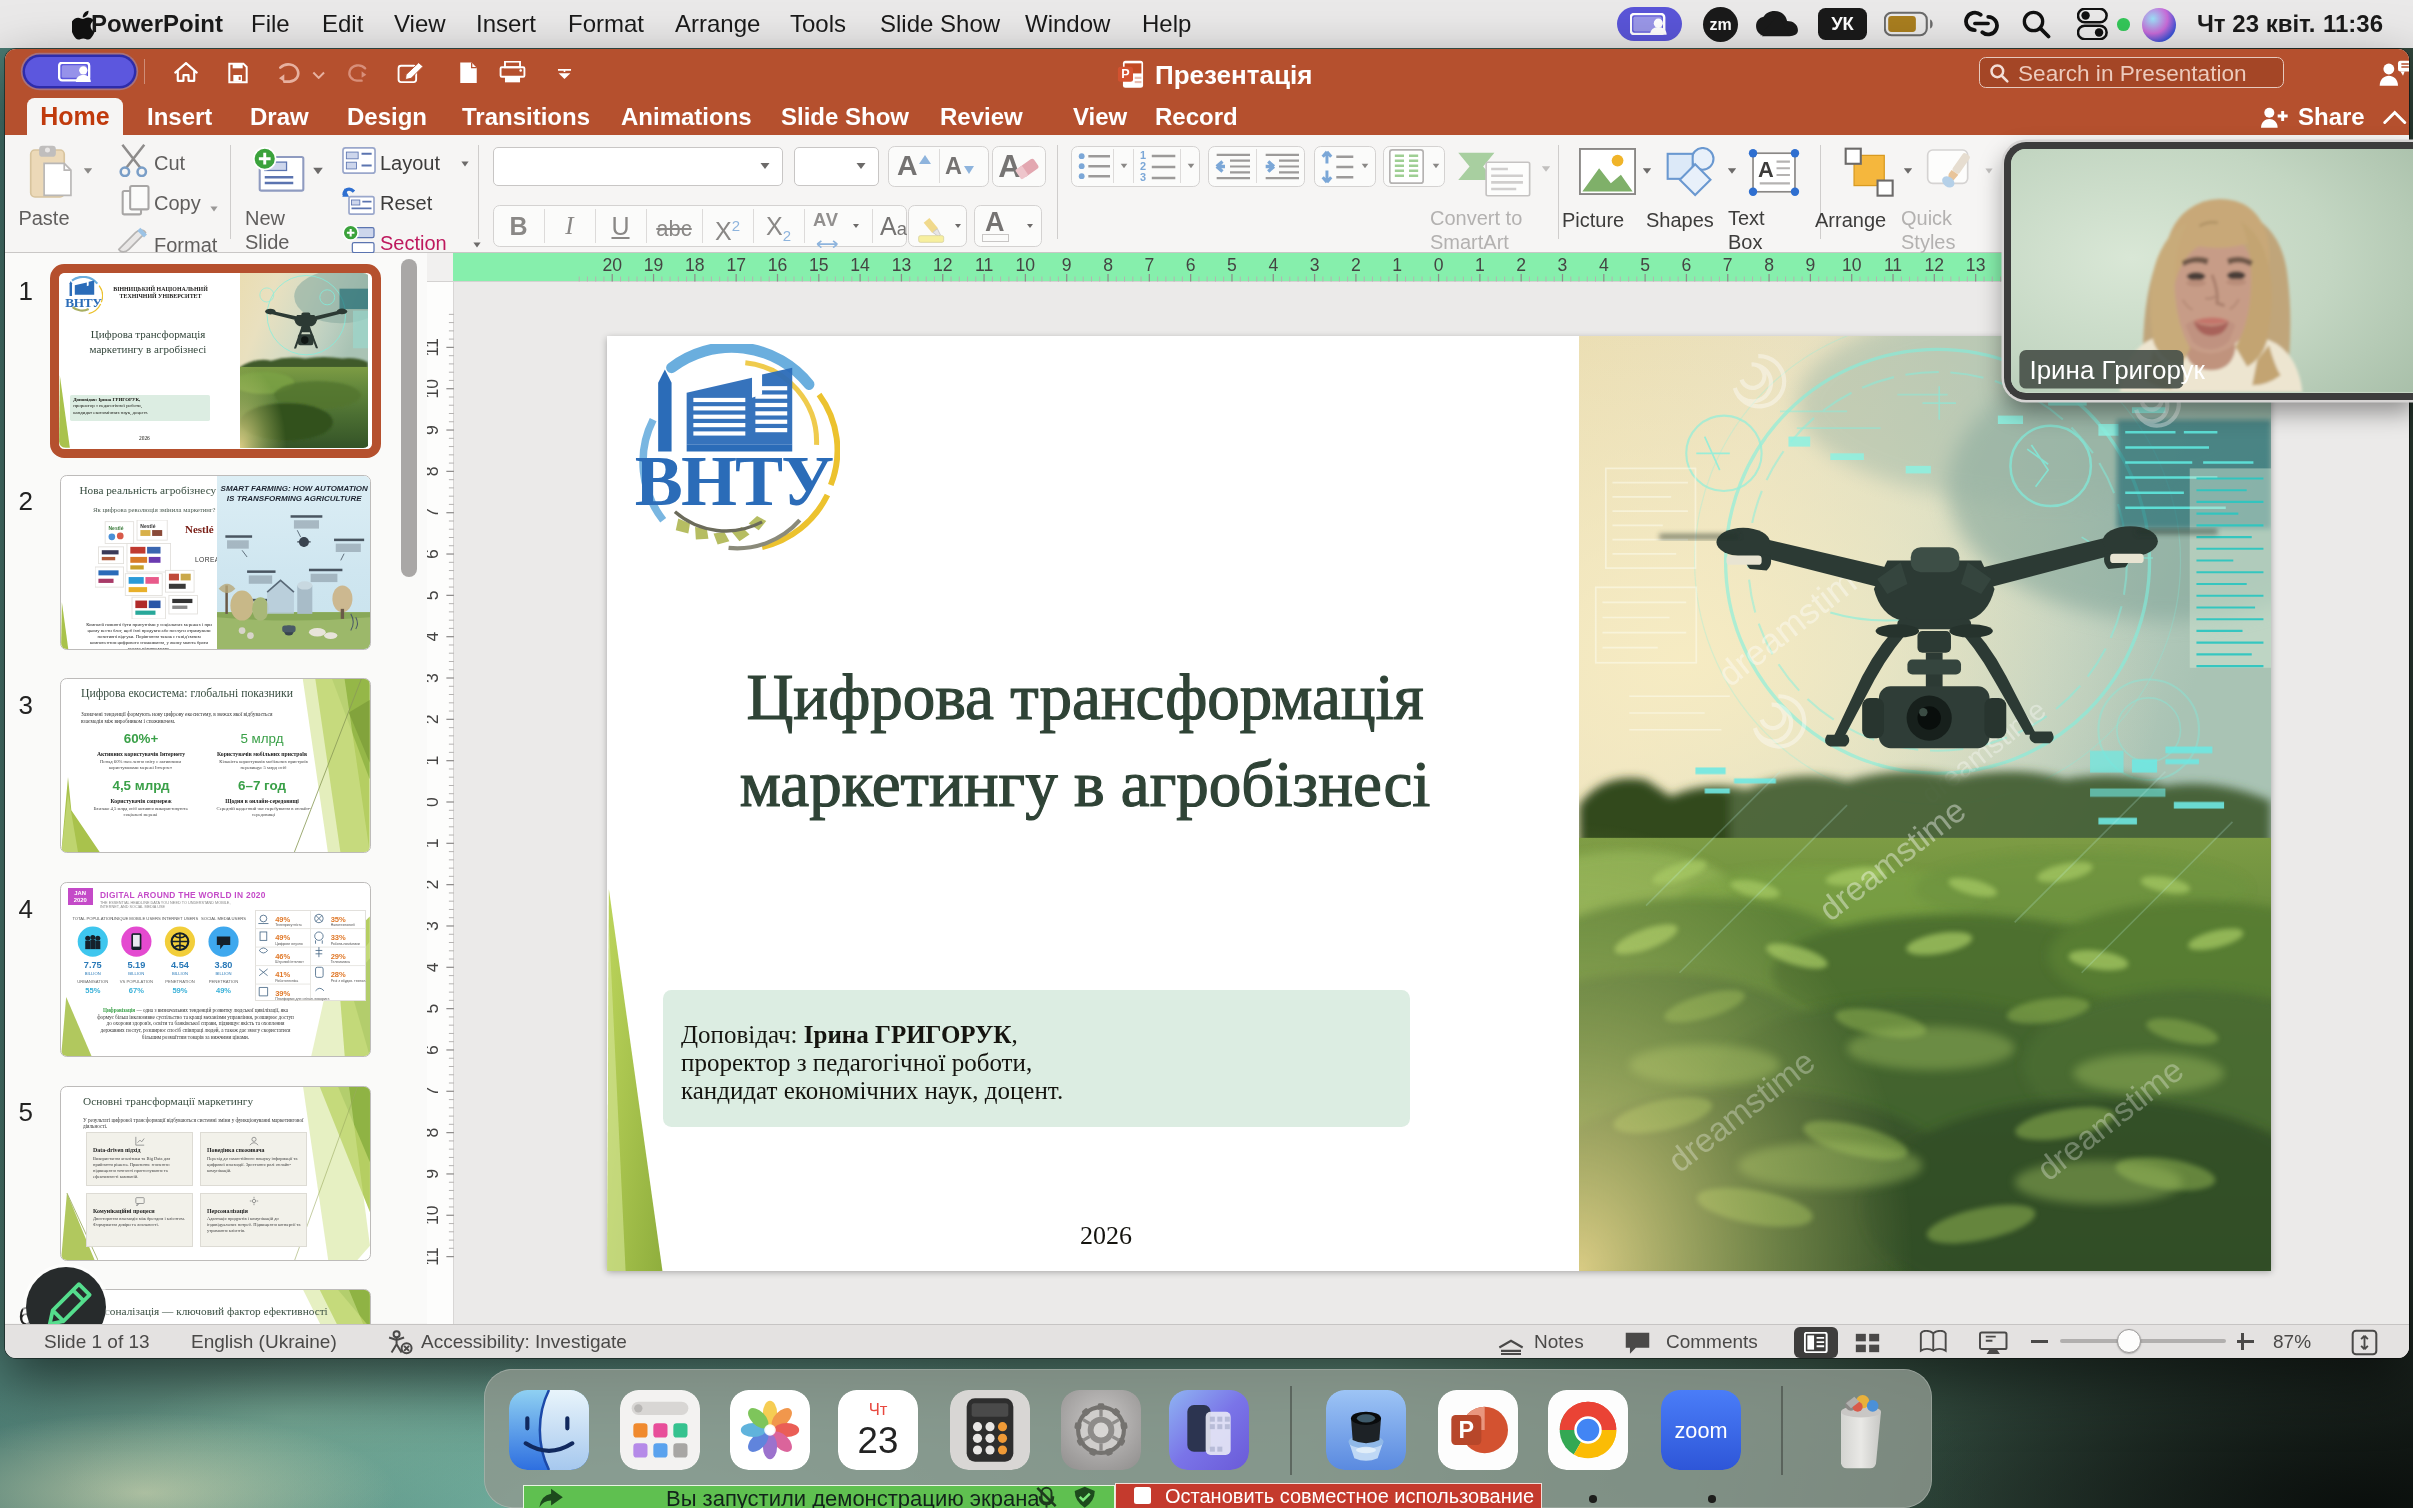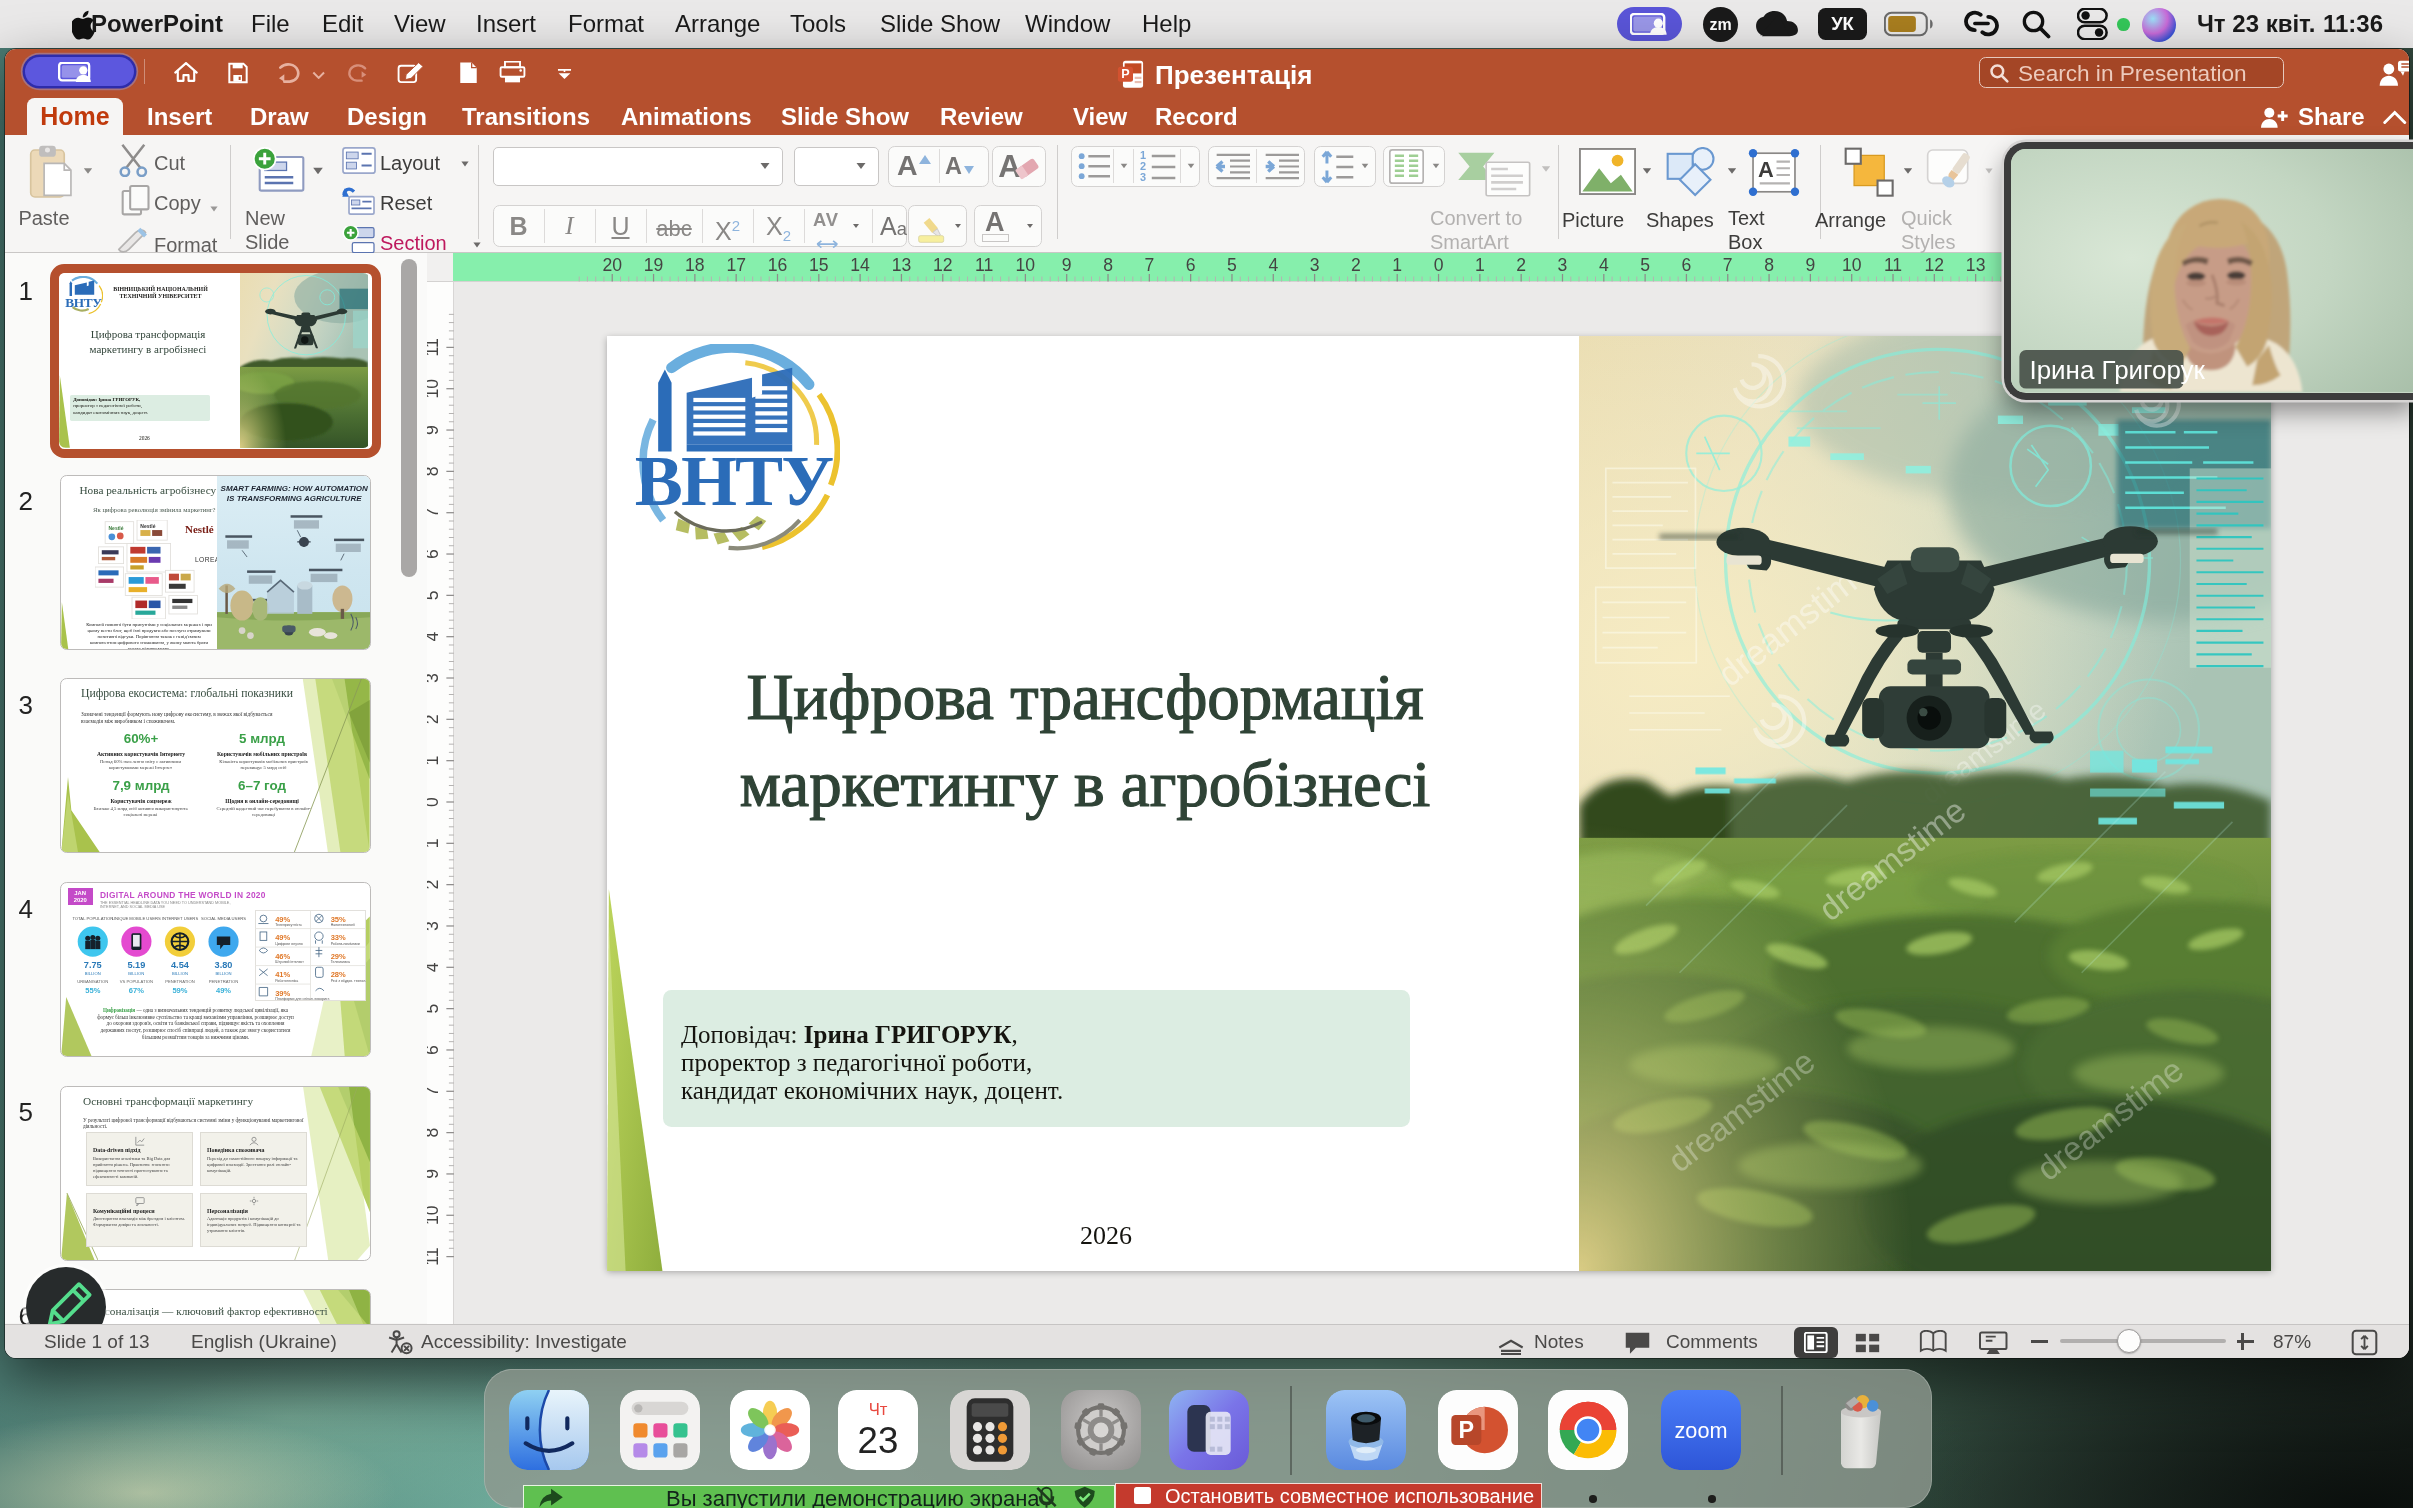--- a/index.html
+++ b/index.html
@@ -1269,26 +1269,26 @@
           <path d="M30 207 L110 0" stroke="#8a9a58" stroke-width="1"></path>
         </g>
       </svg>
     <svg class="abs" style="left:0;bottom:0" width="39" height="75" viewBox="0 0 46 90">
         <polygon points="8,0 0,90 46,90 12,40" fill="#a9c24c"></polygon>
         <polygon points="8,20 0,90 20,90" fill="#c4d878" opacity=".8"></polygon>
       </svg>
     <div class="abs" style="left:20px;top:8.4px;font-family:'Liberation Serif',serif;font-size:11.7px;color:#3a4f42">Цифрова екосистема: глобальні показники</div>
     <div class="abs" style="left:20px;top:32px;width:193px;font-family:'Liberation Serif',serif;font-size:5.4px;line-height:6.7px;color:#333">Зазначені тенденції формують нову цифрову екосистему, в межах якої відбувається взаємодія між виробником і споживачем.</div>
     <div class="abs" style="left:34px;top:52px;width:92px;text-align:center;font-size:13.4px;font-weight:700;color:#3aa048">60%+</div>
-    <div class="abs" style="left:155px;top:52px;width:92px;text-align:center;font-size:13.4px;font-weight:700;color:#3aa048">5 млрд</div>
+    <div class="abs" style="left:155px;top:52px;width:92px;text-align:center;font-size:13.4px;font-weight:400;color:#3aa048">5 млрд</div>
     <div class="abs" style="left:34px;top:72px;width:92px;text-align:center;font-family:'Liberation Serif',serif;font-size:5.7px;font-weight:700;color:#222">Активних користувачів Інтернету</div>
     <div class="abs" style="left:155px;top:72px;width:92px;text-align:center;font-family:'Liberation Serif',serif;font-size:5.7px;font-weight:700;color:#222">Користувачів мобільних пристроїв</div>
     <div class="abs" style="left:30px;top:80px;width:99px;text-align:center;font-family:'Liberation Serif',serif;font-size:4.7px;line-height:5.9px;color:#444">Понад 60% населення світу є активними користувачами мережі Інтернет</div>
     <div class="abs" style="left:153px;top:80px;width:99px;text-align:center;font-family:'Liberation Serif',serif;font-size:4.7px;line-height:5.9px;color:#444">Кількість користувачів мобільних пристроїв перевищує 5 млрд осіб</div>
-    <div class="abs" style="left:34px;top:99px;width:92px;text-align:center;font-size:13.4px;font-weight:700;color:#3aa048">7,9 млрд</div>
+    <div class="abs" style="left:34px;top:99px;width:92px;text-align:center;font-size:13.4px;font-weight:700;color:#3aa048">4,5 млрд</div>
     <div class="abs" style="left:155px;top:99px;width:92px;text-align:center;font-size:13.4px;font-weight:700;color:#3aa048">6–7 год</div>
     <div class="abs" style="left:34px;top:119px;width:92px;text-align:center;font-family:'Liberation Serif',serif;font-size:5.7px;font-weight:700;color:#222">Користувачів соцмереж</div>
     <div class="abs" style="left:155px;top:119px;width:92px;text-align:center;font-family:'Liberation Serif',serif;font-size:5.7px;font-weight:700;color:#222">Щодня в онлайн-середовищі</div>
     <div class="abs" style="left:30px;top:127px;width:99px;text-align:center;font-family:'Liberation Serif',serif;font-size:4.7px;line-height:5.9px;color:#444">Близько 4,5 млрд осіб активно використовують соціальні мережі</div>
     <div class="abs" style="left:153px;top:127px;width:99px;text-align:center;font-family:'Liberation Serif',serif;font-size:4.7px;line-height:5.9px;color:#444">Середній щоденний час перебування в онлайн-середовищі</div>
   </div>
   <div class="thumbnum" style="left:13.4px;top:845px">4</div>
   <div class="thumb" style="top:833px" id="t4">
     <svg class="abs" style="right:0;top:0" width="84" height="173" viewBox="0 0 100 207">
         <polygon points="60,80 100,40 100,207 70,207" fill="#b5ce62"></polygon>

